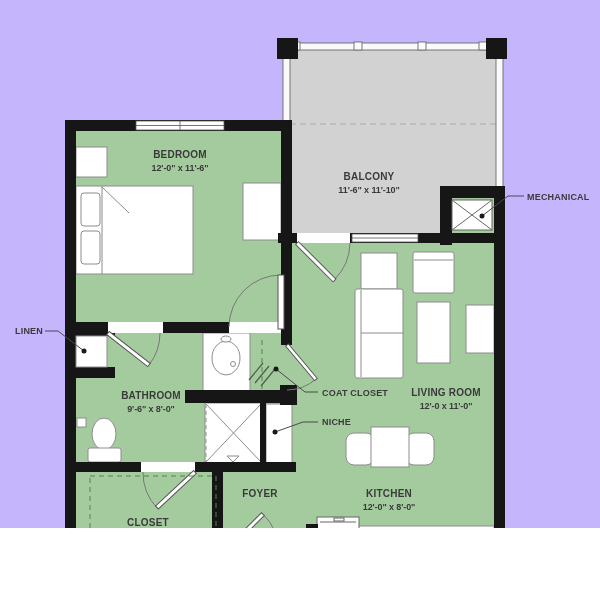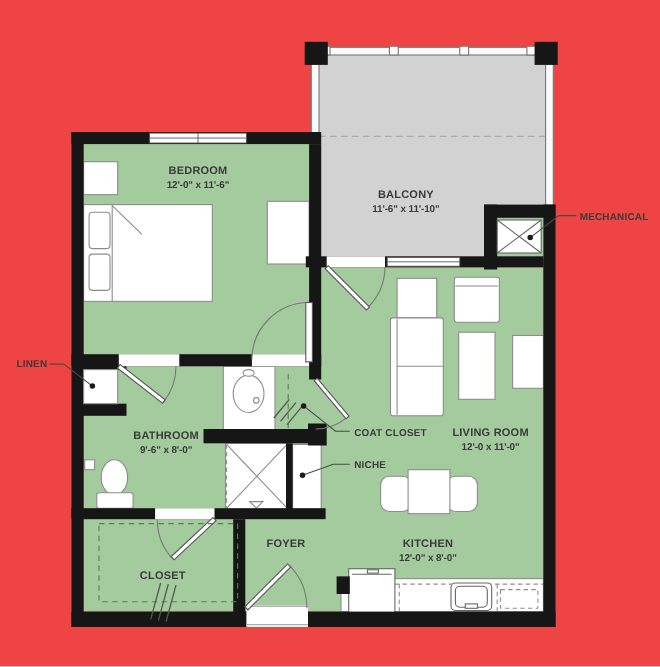--- a/index.html
+++ b/index.html
@@ -1,16 +1,16 @@
 <!DOCTYPE html>
 <html><head>
 <meta charset="utf-8">
 <style>
   html,body{margin:0;padding:0;background:#fff;}
-  #stage{position:relative;width:600px;height:606px;background:#ef4444;overflow:hidden;
+  #stage{position:relative;width:600px;height:528px;background:#c4b5fd;overflow:hidden;
          font-family:"Liberation Sans",sans-serif;}
   svg{display:block}
   .w{fill:#161616;}
   .floor{fill:#a4cb9e;}
   .balc{fill:#d2d2d2;}
   .fix{fill:#ffffff;stroke:#8c8c8c;stroke-width:1;}
   .fix2{fill:#ffffff;stroke:#666;stroke-width:1;}
   .rail{fill:#fafafa;stroke:#777;stroke-width:1;}
   .gap{fill:#ffffff;}
   .doorleaf{fill:#ffffff;stroke:#555;stroke-width:1;}

